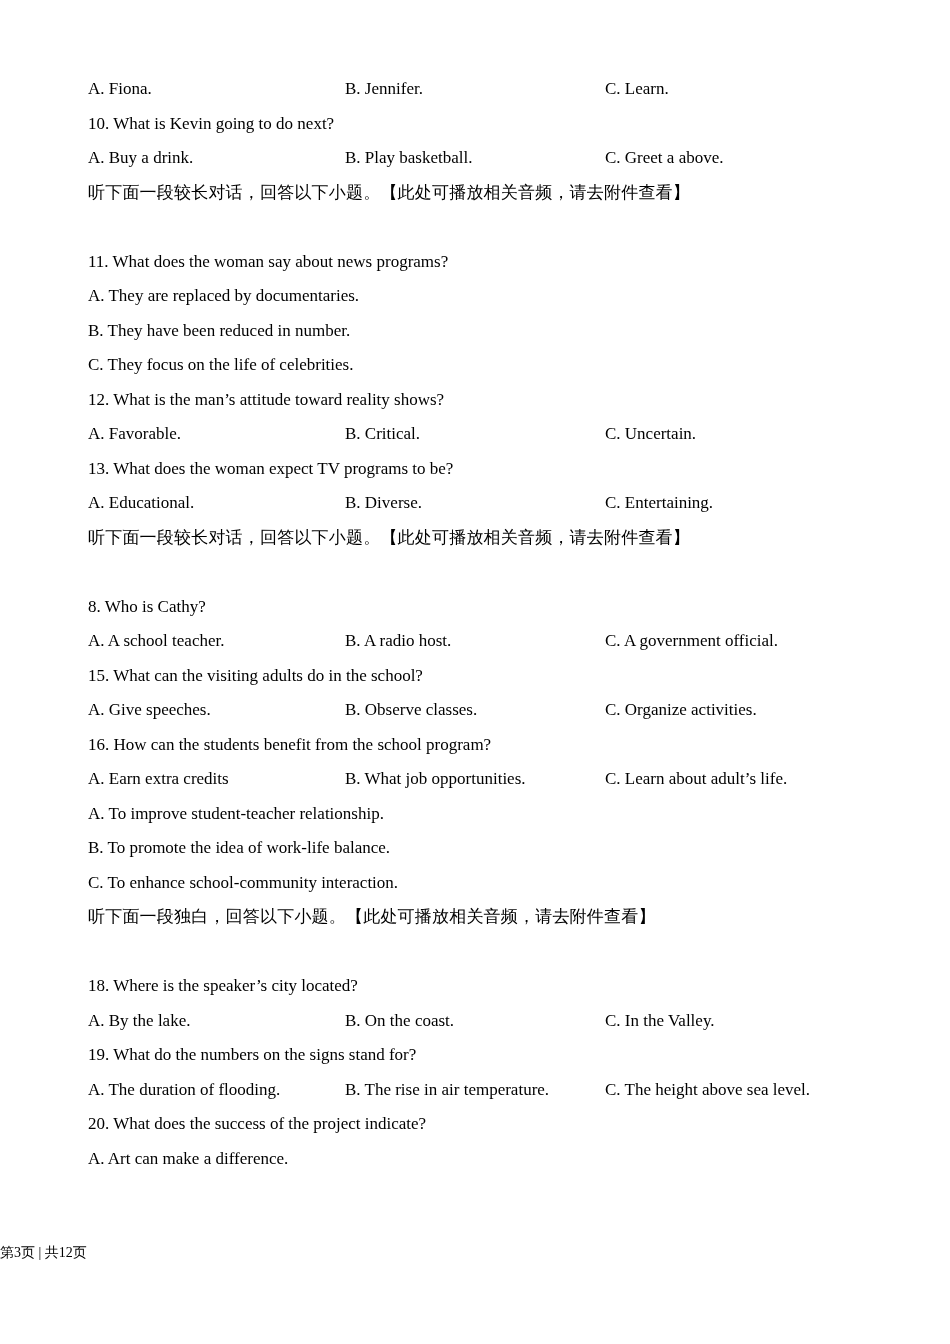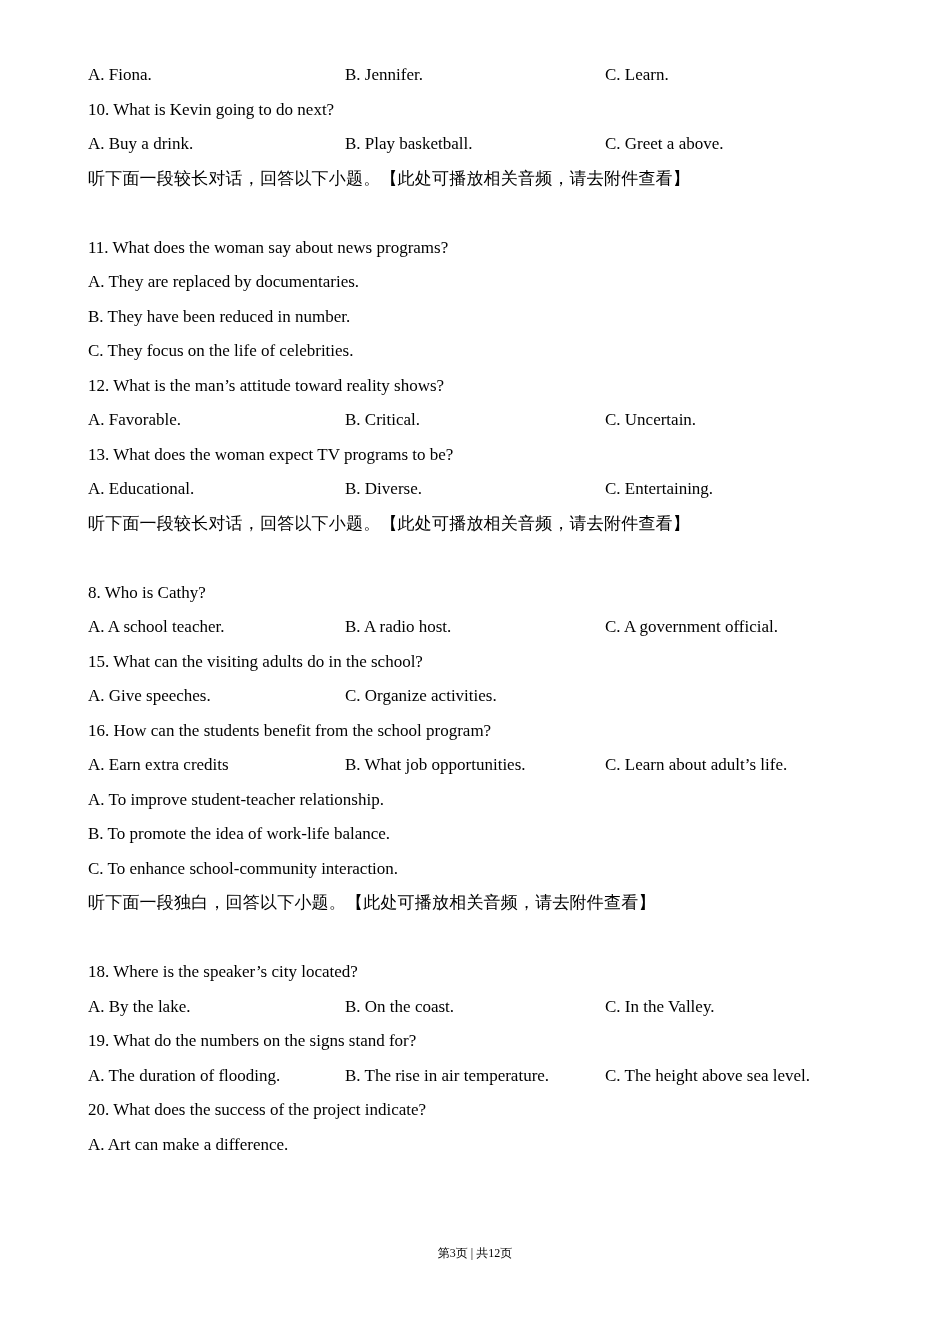--- a/index.html
+++ b/index.html
@@ -13,21 +13,21 @@
     height: 1344px;
     background: #ffffff;
     overflow: hidden;
     font-family: "Liberation Serif", "DejaVu Serif", serif;
     font-size: 17px;
     color: #000000;
   }
   .content {
     position: absolute;
     left: 88px;
-    top: 58px;
+    top: 72px;
     right: 40px;
   }
   .row {
     height: 34.5px;
     line-height: 34.5px;
     white-space: nowrap;
   }
   .opts {
     display: grid;
     grid-template-columns: 257px 260px 1fr;
@@ -36,22 +36,22 @@
     display: block;
   }
   .cn {
     letter-spacing: 0.2px;
   }
   .footer {
     position: absolute;
     top: 1242px;
     left: 0;
     width: 100%;
-    text-align: center;
-    font-size: 12px;
+    text-align: left;
+    font-size: 14px;
     line-height: 22px;
     color: #000000;
   }
 </style>
 </head>
 <body>
 
 <div class="page">
   <div class="content">
 
@@ -103,20 +103,21 @@
     <div class="row opts">
       <span class="cell">A. A school teacher.</span>
       <span class="cell">B. A radio host.</span>
       <span class="cell">C. A government official.</span>
     </div>
 
     <div class="row">15. What can the visiting adults do in the school?</div>
 
     <div class="row opts">
       <span class="cell">A. Give speeches.</span>
+      <span class="cell">B. Observe classes.</span>
       <span class="cell">C. Organize activities.</span>
     </div>
 
     <div class="row">16. How can the students benefit from the school program?</div>
 
     <div class="row opts">
       <span class="cell">A. Earn extra credits</span>
       <span class="cell">B. What job opportunities.</span>
       <span class="cell">C. Learn about adult’s life.</span>
     </div>

